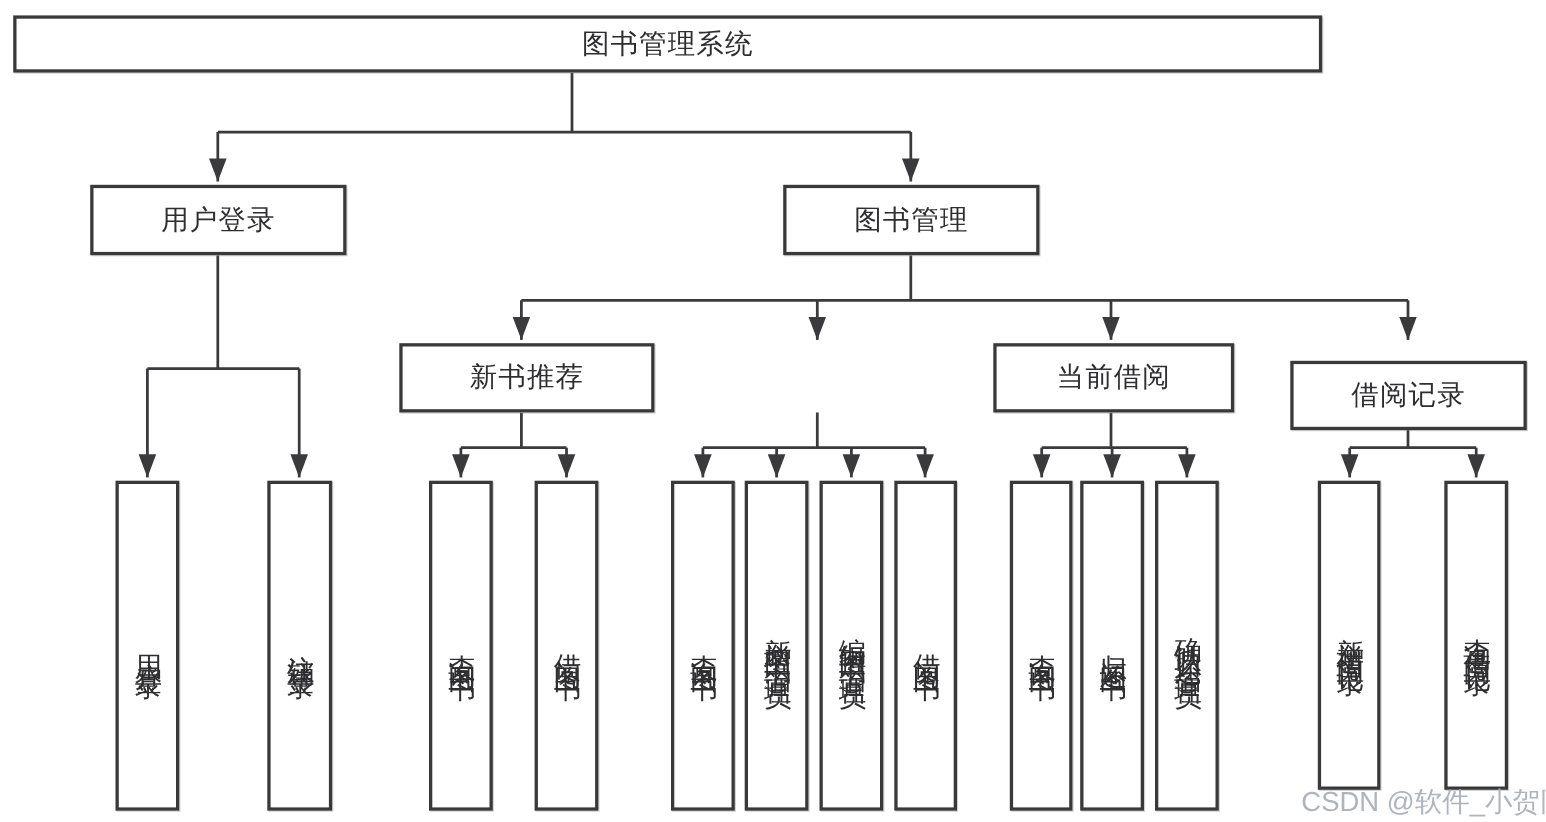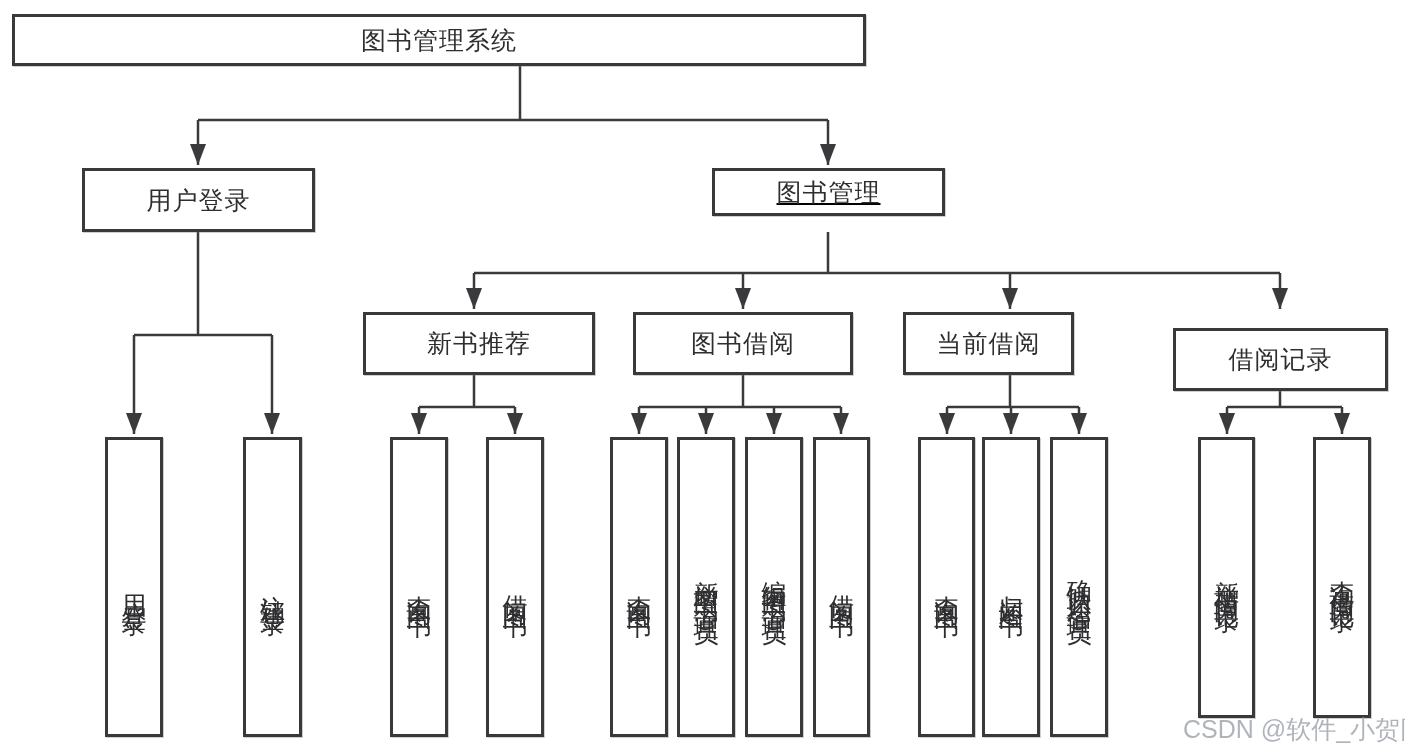--- a/index.html
+++ b/index.html
@@ -96,38 +96,35 @@
       <line x1="947" y1="407" x2="947" y2="434" marker-end="url(#arw)"></line>
       <line x1="1011" y1="407" x2="1011" y2="434" marker-end="url(#arw)"></line>
       <line x1="1079" y1="407" x2="1079" y2="434" marker-end="url(#arw)"></line>
 
       <path d="M1280,375 V407 M1227,407 H1342"></path>
       <line x1="1227" y1="407" x2="1227" y2="434" marker-end="url(#arw)"></line>
       <line x1="1342" y1="407" x2="1342" y2="434" marker-end="url(#arw)"></line>
     </g>
   </svg>
 
-  <div class="box" style="left:12px; top:14px; width:854px; height:52px;">
+  <div class="box" style="left:12px; top:14px; width:1190px; height:52px;">
     <span class="htext">图书管理系统</span>
   </div>
 
   <div class="box" style="left:82px; top:168px; width:233px; height:64px;">
     <span class="htext">用户登录</span>
   </div>
-  <div class="box" style="left:712px; top:168px; width:233px; height:48px;text-decoration:underline;">
+  <div class="box" style="left:712px; top:168px; width:233px; height:64px;">
     <span class="htext">图书管理</span>
   </div>
 
   <div class="box" style="left:363px; top:312px; width:232px; height:63px;">
     <span class="htext">新书推荐</span>
   </div>
-  <div class="box" style="left:633px; top:312px; width:220px; height:63px;">
-    <span class="htext">图书借阅</span>
-  </div>
-  <div class="box" style="left:903px; top:312px; width:171px; height:63px;">
+  <div class="box" style="left:903px; top:312px; width:219px; height:63px;">
     <span class="htext">当前借阅</span>
   </div>
   <div class="box" style="left:1173px; top:328px; width:215px; height:63px;">
     <span class="htext">借阅记录</span>
   </div>
 
   <div class="box" style="left:105px; top:437px; width:58px; height:300px;">
     <span class="vtext">用户登录</span>
   </div>
   <div class="box" style="left:243px; top:437px; width:59px; height:300px;">

